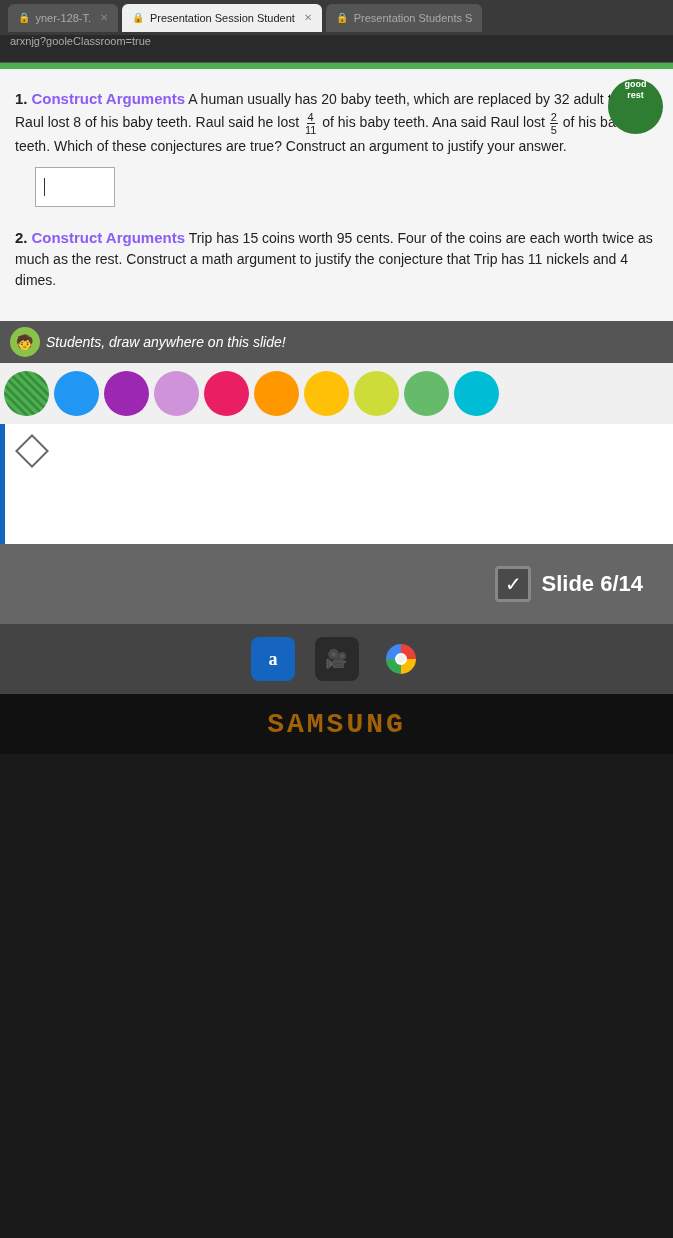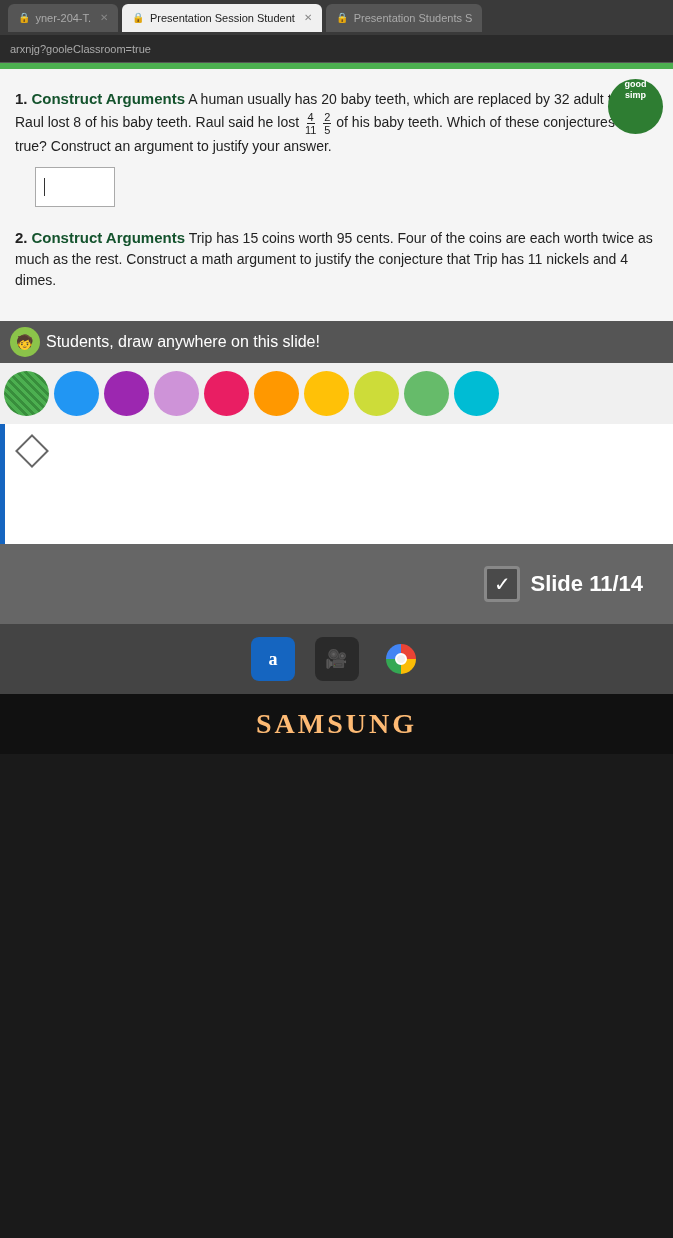--- a/index.html
+++ b/index.html
@@ -47,21 +47,21 @@
       cursor: pointer;
       color: #888;
       margin-left: 4px;
     }
 
     
     .address-bar {
       background: #2a2a2a;
       height: 28px;
       display: flex;
-      align-items: center;
+      align-items: flex-start;
       padding: 0 10px;
       border-bottom: 1px solid #555;
     }
     .address-text {
       font-size: 11px;
       color: #aaa;
     }
 
     
     .green-bar {
@@ -81,21 +81,21 @@
     }
 
     .question-number {
       font-size: 15px;
       font-weight: bold;
       color: #222;
       display: inline;
     }
 
     .construct-args {
-      color: #14532d;
+      color: #8b5cf6;
       font-weight: bold;
       font-size: 15px;
       display: inline;
     }
 
     .question-text {
       font-size: 14px;
       color: #222;
       line-height: 1.5;
       margin-top: 4px;
@@ -168,22 +168,23 @@
       height: 30px;
       background: #8bc34a;
       border-radius: 50%;
       display: flex;
       align-items: center;
       justify-content: center;
       font-size: 14px;
     }
     .draw-label {
       color: white;
-      font-size: 16px;
+      font-size: 14px;
       flex: 1;
+      font-style: italic;
     }
 
     
     .color-swatches {
       background: #f0f0f0;
       display: flex;
       align-items: center;
       padding: 8px 4px;
       gap: 5px;
       overflow: hidden;
@@ -267,25 +268,25 @@
 
     
     .samsung-bar {
       background: #111;
       height: 60px;
       display: flex;
       align-items: center;
       justify-content: center;
     }
     .samsung-text {
-      color: #fdba74;
+      color: #a16207;
       font-size: 28px;
       font-weight: bold;
       letter-spacing: 3px;
-      font-family: Liberation Serif, serif;
+      font-family: Liberation Mono, monospace;
     }
 
     
     .chrome-icon {
       width: 30px;
       height: 30px;
       border-radius: 50%;
       position: relative;
       background: conic-gradient(
         #ea4335 0deg 90deg,
@@ -310,21 +311,21 @@
       color: white;
       font-size: 18px;
     }
   </style>
 </head>
 <body>
 
 <div class="browser-chrome">
   <div class="tab inactive">
     <span class="tab-icon">🔒</span>
-    <span>yner-204-T.</span>
+    <span>yner-128-T.</span>
     <span class="tab-close">✕</span>
   </div>
   <div class="tab active">
     <span class="tab-icon">🔒</span>
     <span>Presentation Session Student</span>
     <span class="tab-close">✕</span>
   </div>
   <div class="tab inactive">
     <span class="tab-icon">🔒</span>
     <span>Presentation Students S</span>
@@ -334,32 +335,33 @@
 <div class="address-bar">
   <span class="address-text">arxnjg?gooleClassroom=true</span>
 </div>
 
 <div class="green-bar"></div>
 
 <div class="main-content" style="position:relative;">
 
   <div class="badge">
     <span>good</span>
-    <span>simp</span>
+    <span>rest</span>
   </div>
 
   <div class="question-block">
     <p class="question-text">
       <span class="question-number">1.</span>
       <span class="construct-args">Construct Arguments</span>
       <span> A human usually has 20 baby teeth, which are replaced by 32 adult teeth. Raul lost 8 of his baby teeth. Raul said he lost </span>
       <span class="fraction">
         <span class="num">4</span>
         <span class="den">11</span>
       </span>
+      <span> of his baby teeth. Ana said Raul lost </span>
       <span class="fraction">
         <span class="num">2</span>
         <span class="den">5</span>
       </span>
       <span> of his baby teeth. Which of these conjectures are true? Construct an argument to justify your answer.</span>
     </p>
 
     <div class="answer-box">
       <div class="cursor-line"></div>
     </div>
@@ -392,21 +394,21 @@
     <div class="swatch" style="background: rgb(102, 187, 106);"></div>
     <div class="swatch" style="background: rgb(0, 188, 212);"></div>
   </div>
 
 <div class="drawing-area">
   <div class="diamond-tool"></div>
 </div>
 
 <div class="slide-counter-area">
   <div class="check-icon">✓</div>
-  <span class="slide-text">Slide 11/14</span>
+  <span class="slide-text">Slide 6/14</span>
 </div>
 
 <div class="taskbar">
   <div class="taskbar-icon blue" style="font-size:18px; color:white; font-weight:bold; letter-spacing:-1px;">
     <span style="font-family:serif;">a</span>
   </div>
   <div class="taskbar-icon dark">
     <span class="video-icon">🎥</span>
   </div>
   <div class="taskbar-icon" style="background:transparent;">

